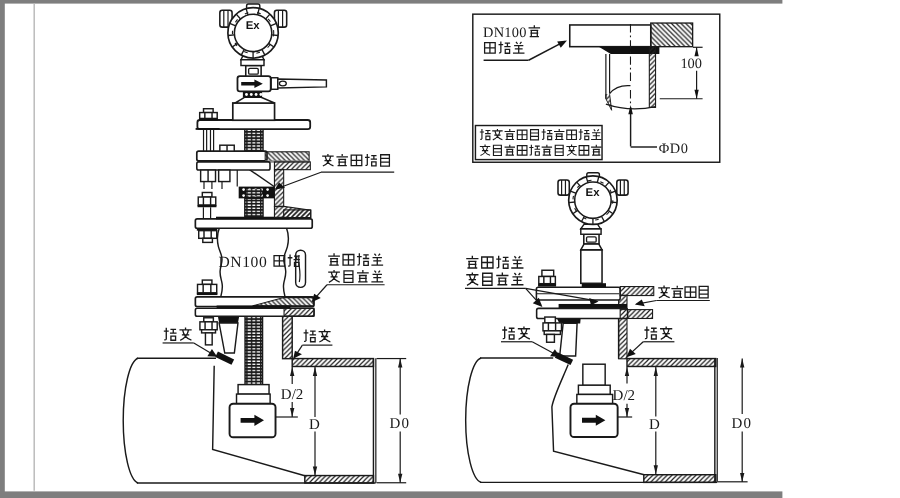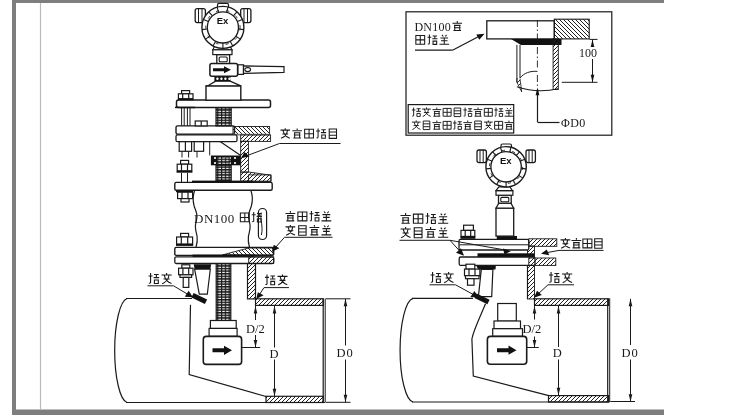--- a/index.html
+++ b/index.html
@@ -1,16 +1,16 @@
 <!DOCTYPE html>
 <html><head>
 <meta charset="utf-8">
 <style>
 html,body{margin:0;padding:0;background:#fff;}
-#stage{position:relative;width:652px;height:415px;background:#fff;overflow:hidden;margin-left:12px;}
+#stage{position:relative;width:652px;height:415px;background:#fff;overflow:hidden;}
 svg{display:block;}
 </style>
 </head>
 <body>
 <div id="stage">
 <svg width="750" height="415" viewBox="0 0 750 415" font-family="Liberation Serif, serif">
 <defs>
 <pattern id="hA" width="4" height="4" patternUnits="userSpaceOnUse">
           <path d="M-1,1 l2,-2 M0,4 L4,0 M3,5 l2,-2" stroke="#222" stroke-width="1"></path>
         </pattern>

